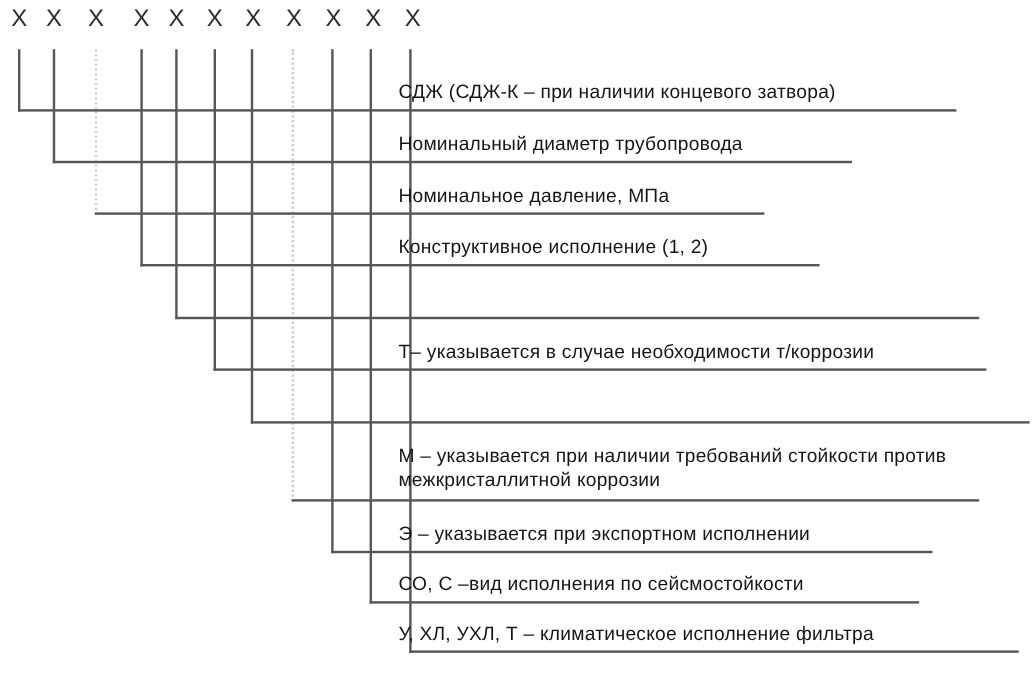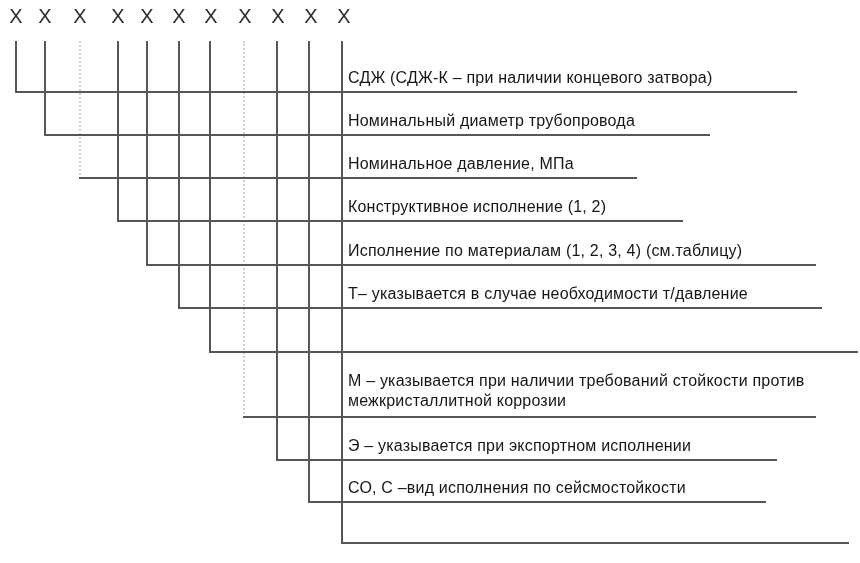--- a/index.html
+++ b/index.html
@@ -22,21 +22,21 @@
   }
   .vline.faint{
     width:0;background:none;
     border-left:2px dotted #cfcfcf;
   }
   .hline{
     position:absolute;height:2px;
     background:#565656;
   }
   .rowlabel{
-    position:absolute;left:348px;
+    position:absolute;left:332px;
     font-size:16px;line-height:20px;
     letter-spacing:0.2px;
     color:#161616;
     white-space:nowrap;
   }
   .rowlabel.wrap{
     white-space:normal;
     width:478px;
   }
 </style>
@@ -78,19 +78,19 @@
   <div class="hline" style="left:209px;top:351px;width:649px"></div>
   <div class="hline" style="left:243px;top:416px;width:573px"></div>
   <div class="hline" style="left:276px;top:459px;width:501px"></div>
   <div class="hline" style="left:308px;top:501px;width:458px"></div>
   <div class="hline" style="left:341px;top:542px;width:508px"></div>
 
   <div class="rowlabel" style="top:68px">СДЖ (СДЖ-К – при наличии концевого затвора)</div>
   <div class="rowlabel" style="top:154px">Номинальное давление, МПа</div>
   <div class="rowlabel" style="top:111px">Номинальный диаметр трубопровода</div>
   <div class="rowlabel" style="top:197px">Конструктивное исполнение (1, 2)</div>
-  <div class="rowlabel" style="top:241px">Исполнение по материалам (1, 2, 3, 4) (см.таблицу)</div>
-  <div class="rowlabel" style="top:284px">Т– указывается в случае необходимости т/давление</div>
+  <div class="rowlabel" style="top:284px">Т– указывается в случае необходимости т/коррозии</div>
   <div class="rowlabel" style="top:436px">Э – указывается при экспортном исполнении</div>
   <div class="rowlabel wrap" style="top:371px">М – указывается при наличии требований стойкости против межкристаллитной коррозии</div>
   <div class="rowlabel" style="top:478px">СО, С –вид исполнения по сейсмостойкости</div>
+  <div class="rowlabel" style="top:519px">У, ХЛ, УХЛ, Т – климатическое исполнение фильтра</div>
 
 </div>
 
 </body></html>

